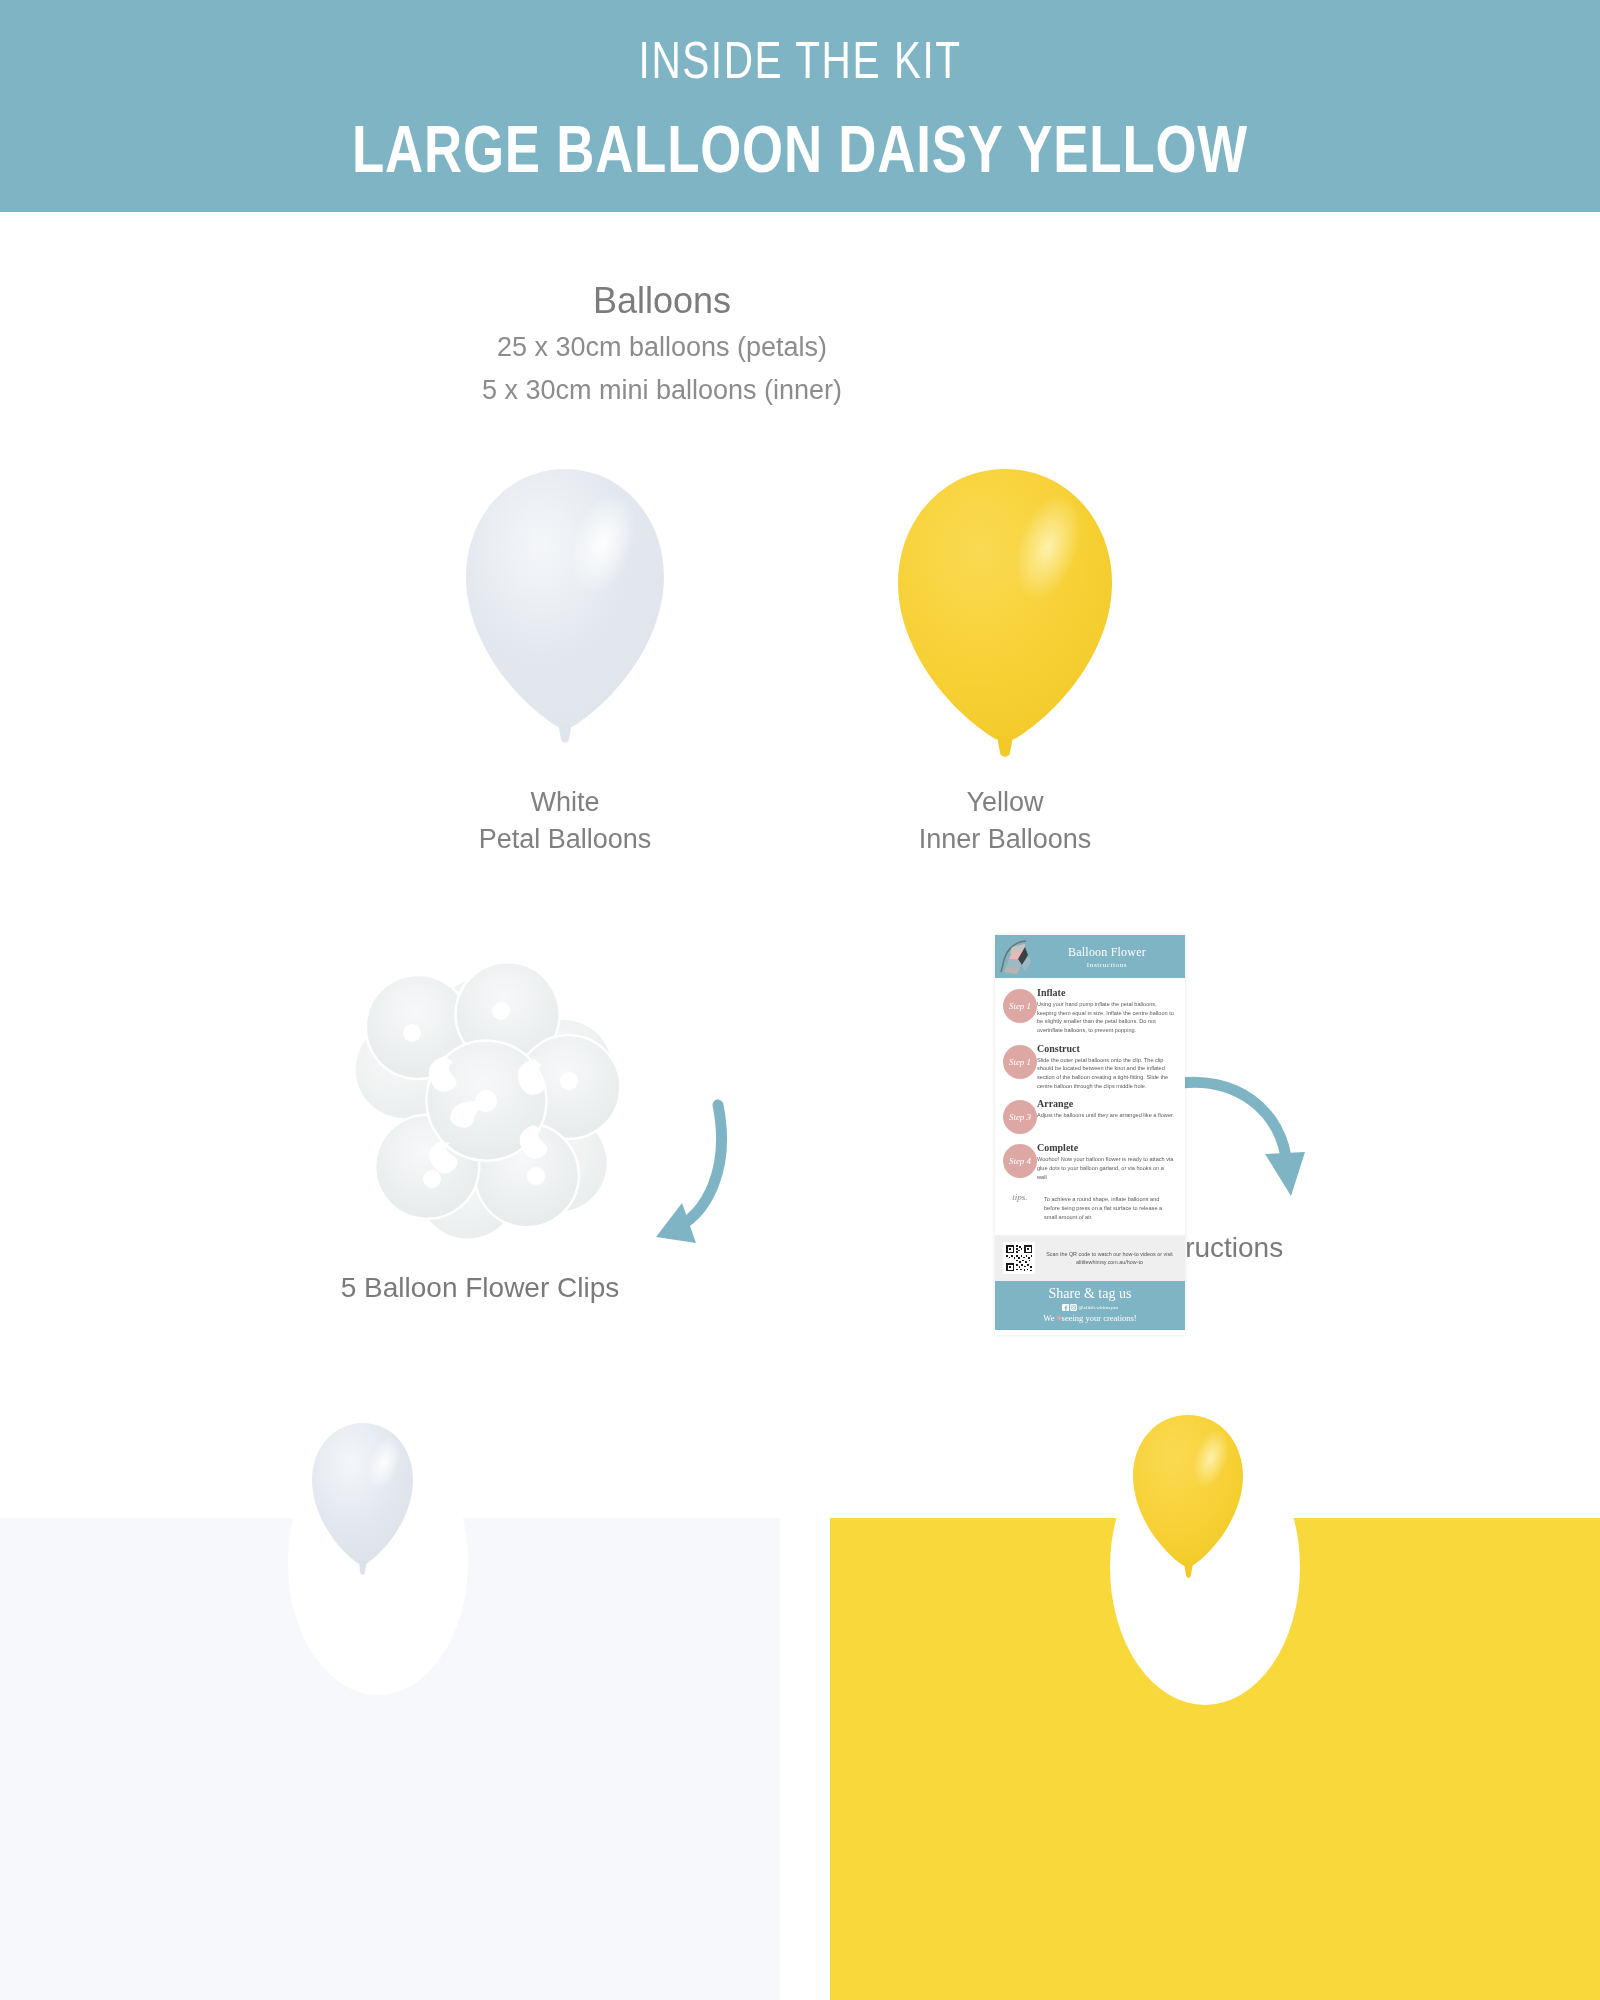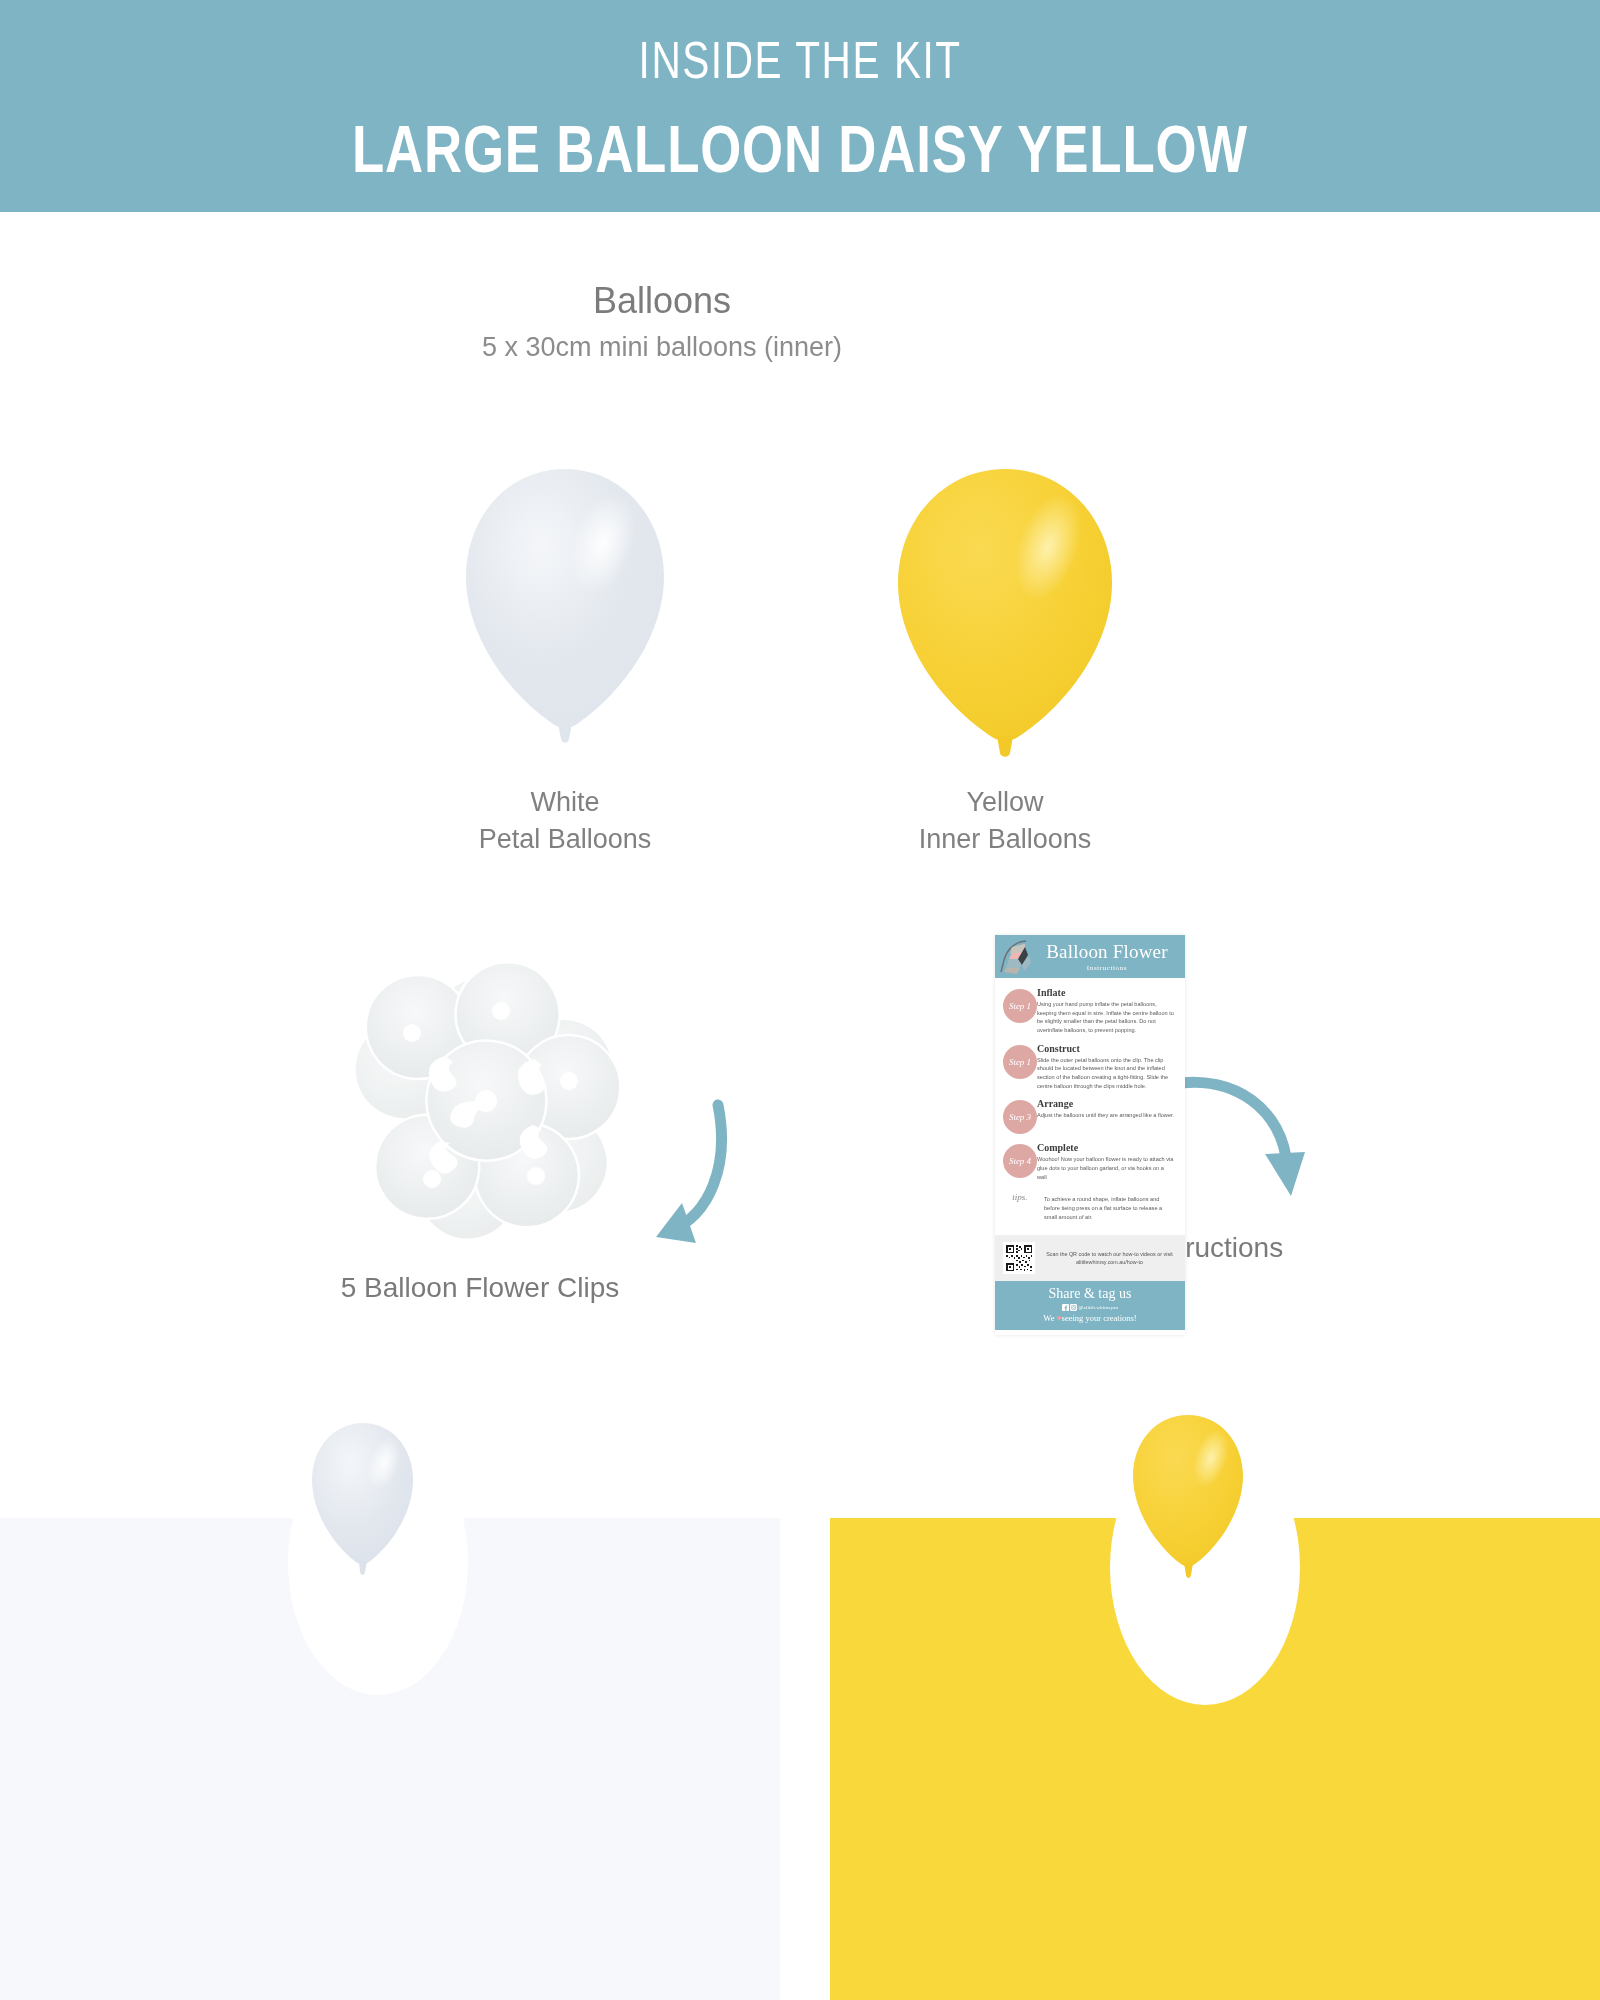--- a/index.html
+++ b/index.html
@@ -86,21 +86,21 @@
     overflow: hidden;
     font-family: "Liberation Serif", serif;
   }
   #card .card-head {
     position: relative;
     height: 43px; background: #7fb4c4;
     display: flex; flex-direction: column;
     align-items: center; justify-content: center;
     padding-left: 34px;
   }
-  #card .card-head .ttl { color: #ffffff; font-size: 19px; letter-spacing: .2px; }
+  #card .card-head .ttl { color: #ffffff; font-size: 12px; letter-spacing: .2px; }
   #card .card-head .stl { color: #ffffff; font-size: 7px; letter-spacing: .6px; margin-top: 1px; }
   #card .feather { position: absolute; left: 3px; top: 3px; }
 
   #card .steps { padding: 9px 10px 4px 8px; }
   #card .step { display: flex; margin-bottom: 8px; }
   #card .badge {
     flex: 0 0 34px; height: 34px; border-radius: 50%;
     background: #dda7a4; color: #ffffff;
     display: flex; align-items: center; justify-content: center;
     font-size: 9px; font-style: italic; margin-top: 2px;
@@ -154,20 +154,21 @@
 </head>
 <body>
 
 <div id="header">
   <div class="kicker">INSIDE THE KIT</div>
   <div class="title">LARGE BALLOON DAISY YELLOW</div>
 </div>
 
 <div id="balloons-heading">
   <div class="h">Balloons</div>
+  <div class="sub">25 x 30cm balloons (petals)</div>
   <div class="sub">5 x 30cm mini balloons (inner)</div>
 </div>
 
 <div class="balloon-wrap" style="left:455px; top:465px;">
   <svg width="220" height="290" viewBox="0 0 220 290">
     <defs>
       <radialGradient id="gWhite" cx="38%" cy="30%" r="78%">
         <stop offset="0%" stop-color="#f4f6f9"></stop>
         <stop offset="55%" stop-color="#e3e8ee"></stop>
         <stop offset="100%" stop-color="#dfe5ec"></stop>

